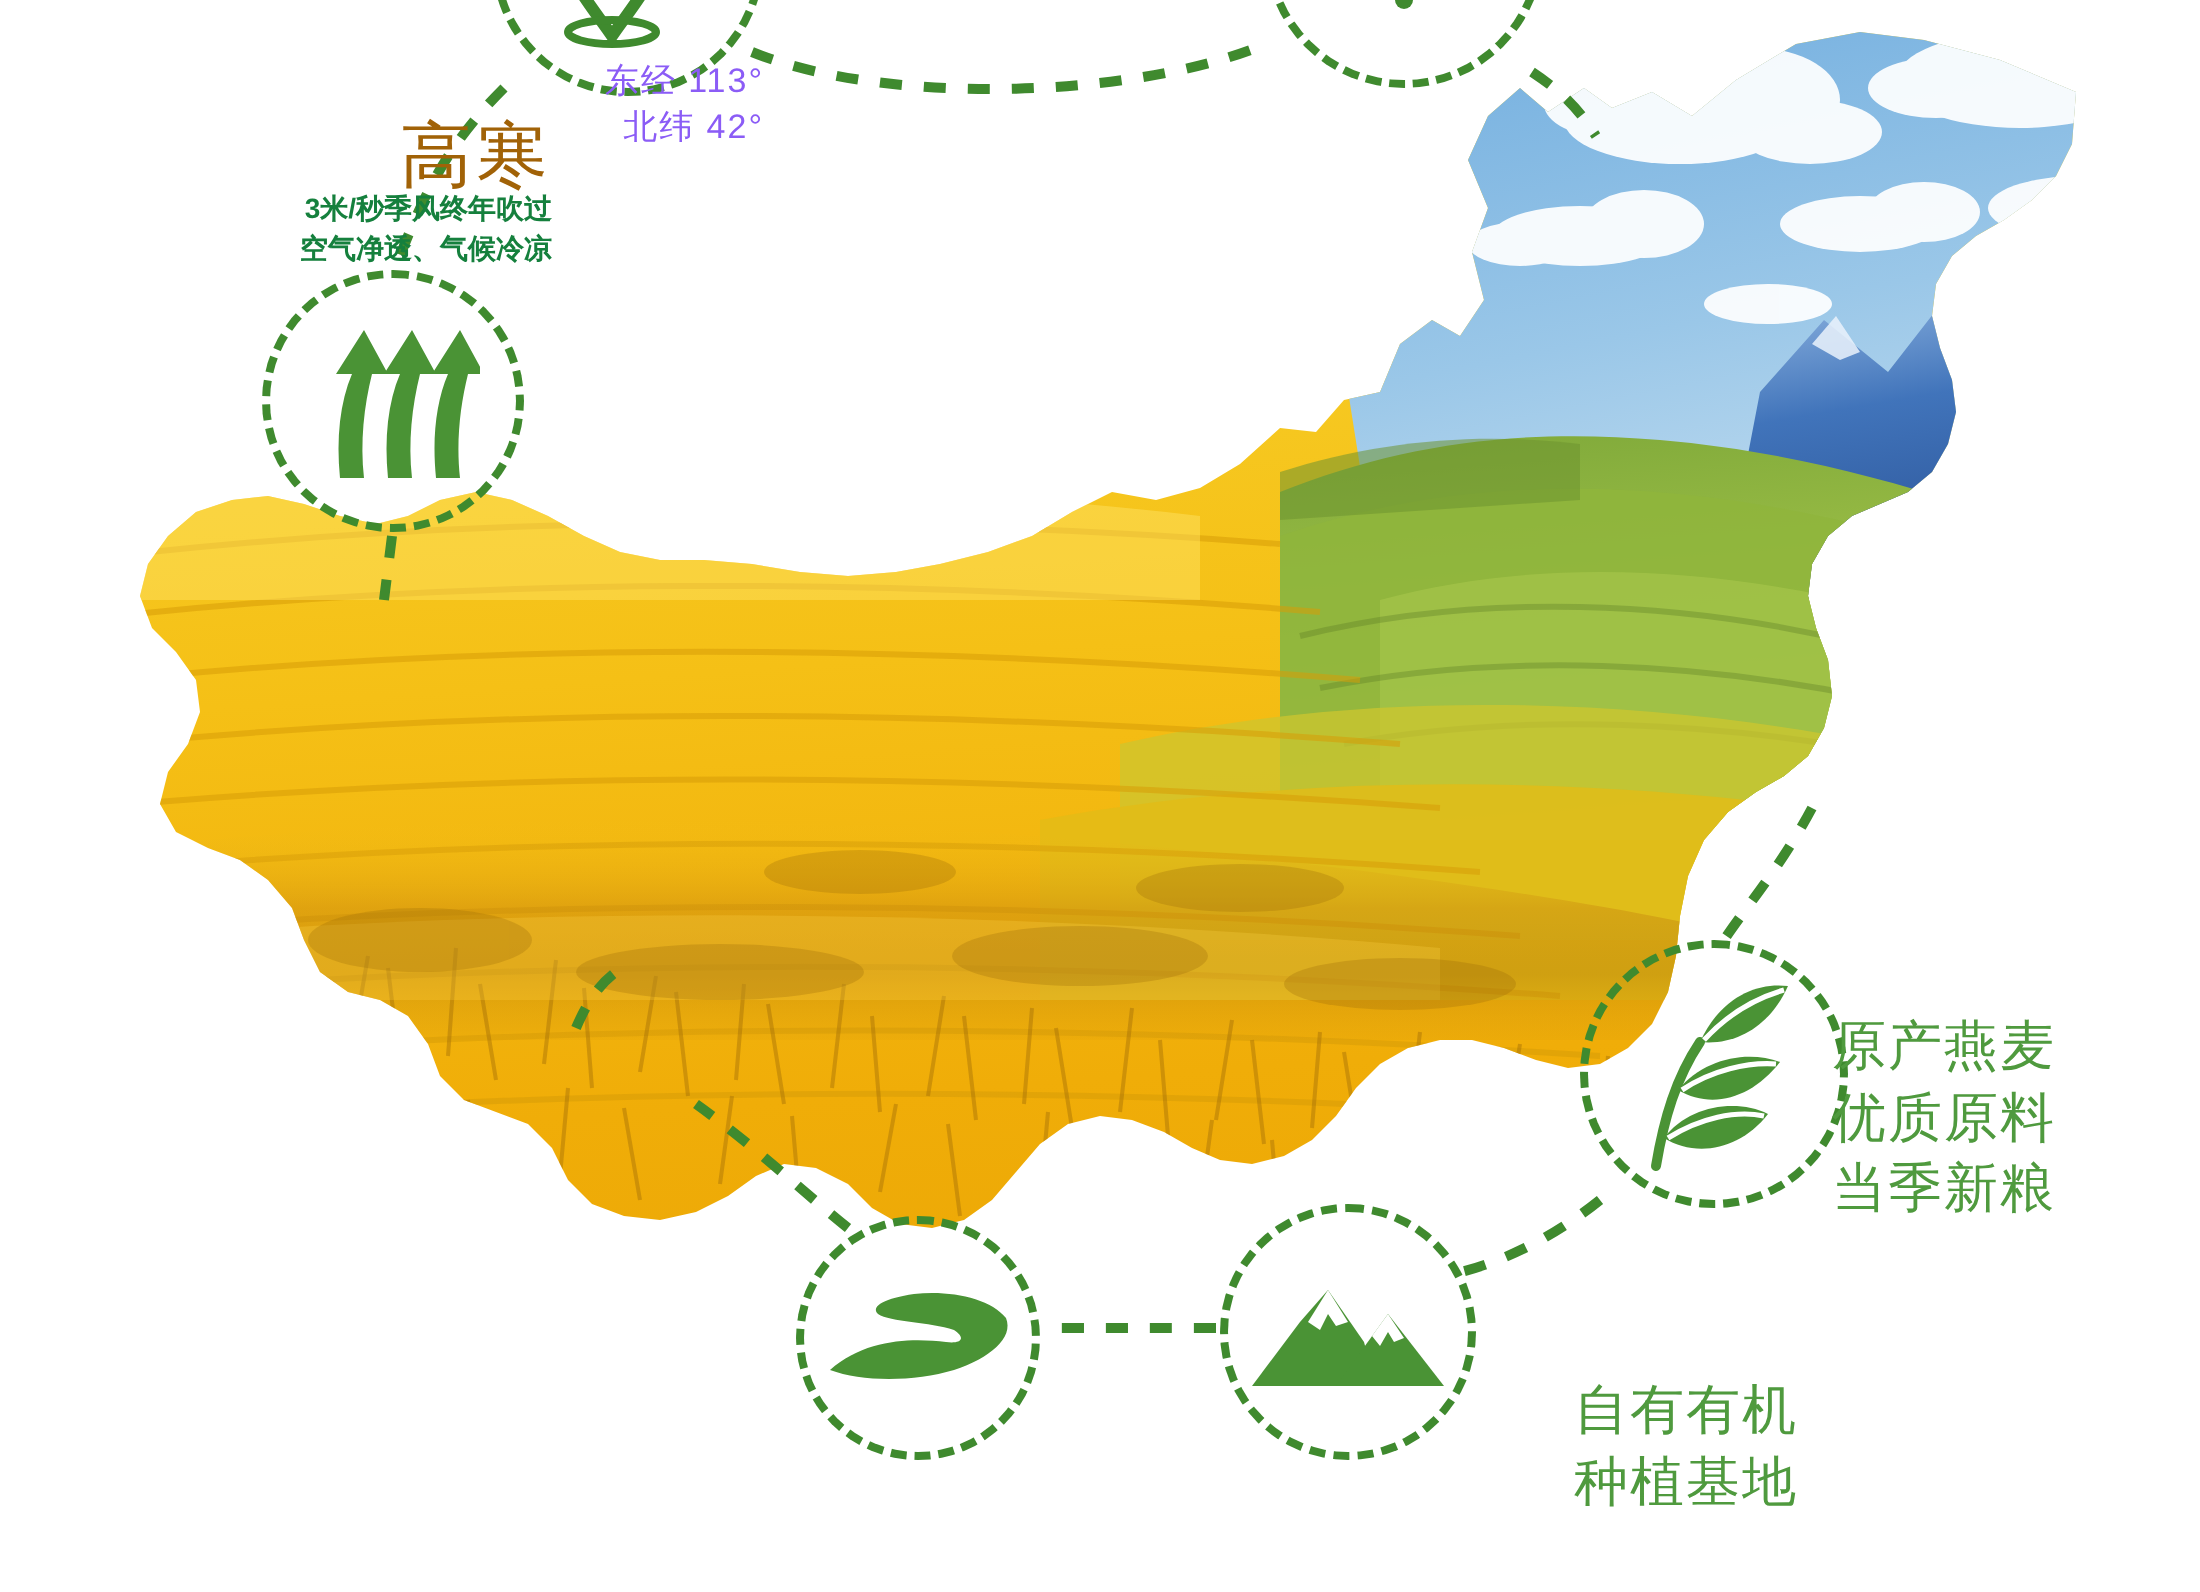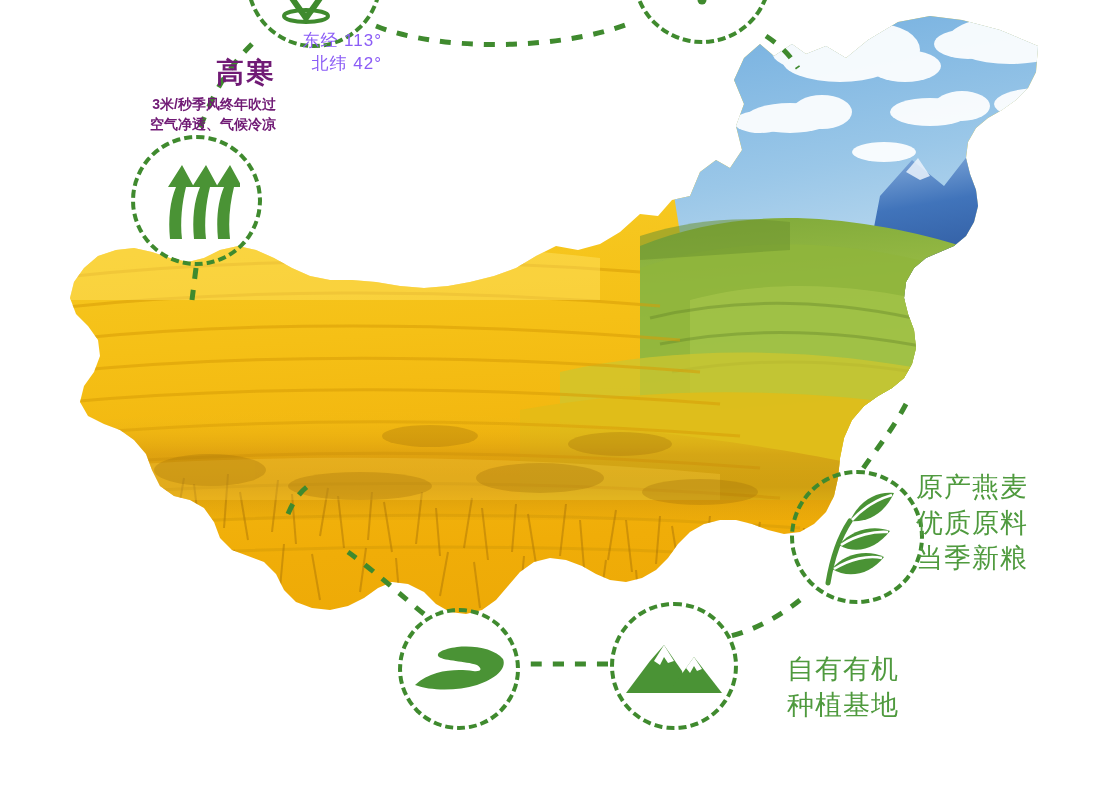--- a/index.html
+++ b/index.html
@@ -40,44 +40,45 @@
 
   
   .txt{
     position:absolute;
     color:#4f9a3e;
     line-height:1.22;
     white-space:pre-line;
     letter-spacing:.5px;
   }
   .txt-big{
-    font-size:28px;
-    font-weight:bold;
-    color:#701a75;
+    font-size:36px;
+    font-weight:normal;
+    color:#a16207;
     letter-spacing:2px;
   }
   .txt-sub{
     font-size:14px;
     font-weight:bold;
-    color:#701a75;
+    color:#15803d;
     line-height:1.45;
     letter-spacing:0px;
   }
   .txt-coord{
     font-size:17px;
     color:#8b5cf6;
     line-height:1.35;
     text-align:right;
     letter-spacing:1px;
   }
   .txt-label{
     font-size:27px;
     color:#4f9a3e;
     line-height:1.32;
     letter-spacing:1px;
+    margin-top:36px;
   }
   .align-right{ text-align:right; }
   .align-left{ text-align:left; }
 
   
   .connectors{
     position:absolute; left:0; top:0;
     width:1100px; height:796px;
     pointer-events:none;
   }

